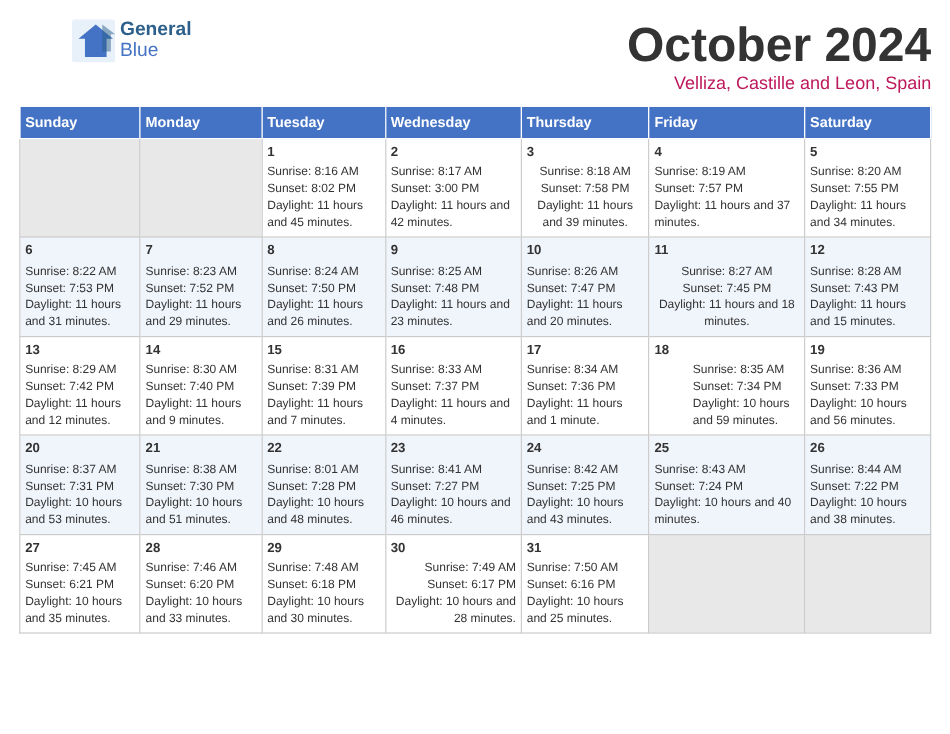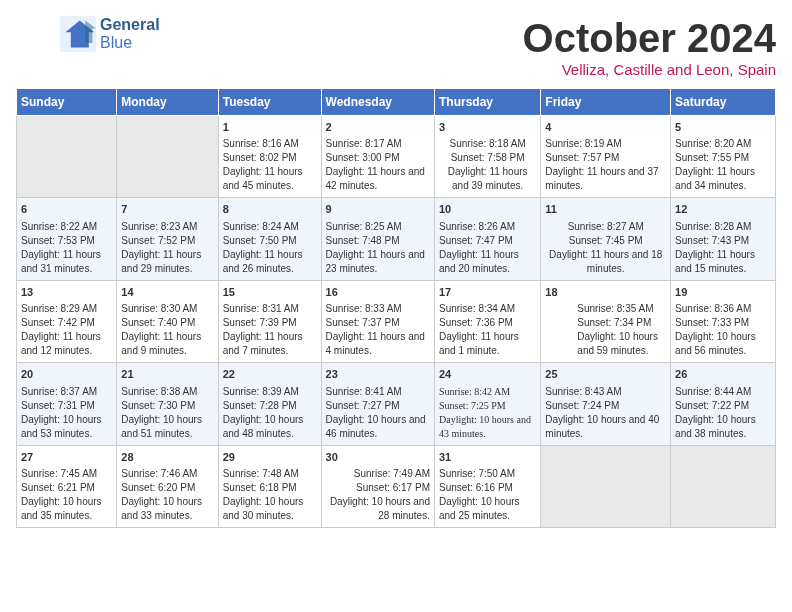--- a/index.html
+++ b/index.html
@@ -246,33 +246,33 @@
 Daylight: 10 hours and 53 minutes.</div>
         </td>
         <td>
           <span class="date-num">21</span>
           <div class="cell-info" style="white-space: pre-line;">Sunrise: 8:38 AM
 Sunset: 7:30 PM
 Daylight: 10 hours and 51 minutes.</div>
         </td>
         <td>
           <span class="date-num">22</span>
-          <div class="cell-info" style="white-space: pre-line;">Sunrise: 8:39 AM
+          <div class="cell-info" style="white-space: pre-line;">Sunrise: 8:01 AM
 Sunset: 7:28 PM
 Daylight: 10 hours and 48 minutes.</div>
         </td>
         <td>
           <span class="date-num">23</span>
           <div class="cell-info" style="white-space: pre-line;">Sunrise: 8:41 AM
 Sunset: 7:27 PM
 Daylight: 10 hours and 46 minutes.</div>
         </td>
         <td>
           <span class="date-num">24</span>
-          <div class="cell-info" style="white-space: pre-line; font-family: Liberation Serif, serif;">Sunrise: 8:42 AM
+          <div class="cell-info" style="white-space: pre-line;">Sunrise: 8:42 AM
 Sunset: 7:25 PM
 Daylight: 10 hours and 43 minutes.</div>
         </td>
         <td>
           <span class="date-num">25</span>
           <div class="cell-info" style="white-space: pre-line;">Sunrise: 8:43 AM
 Sunset: 7:24 PM
 Daylight: 10 hours and 40 minutes.</div>
         </td>
         <td>

